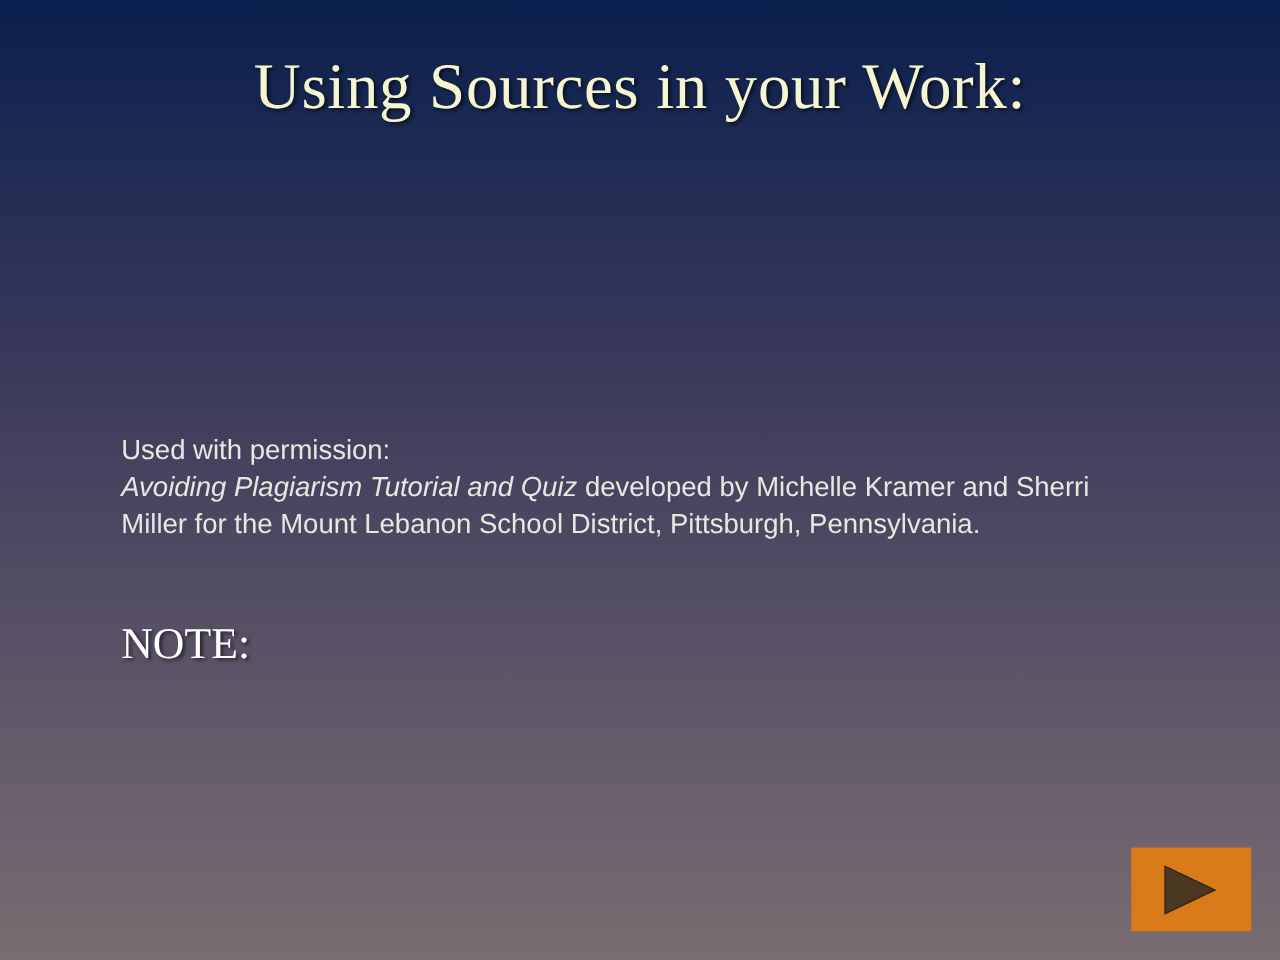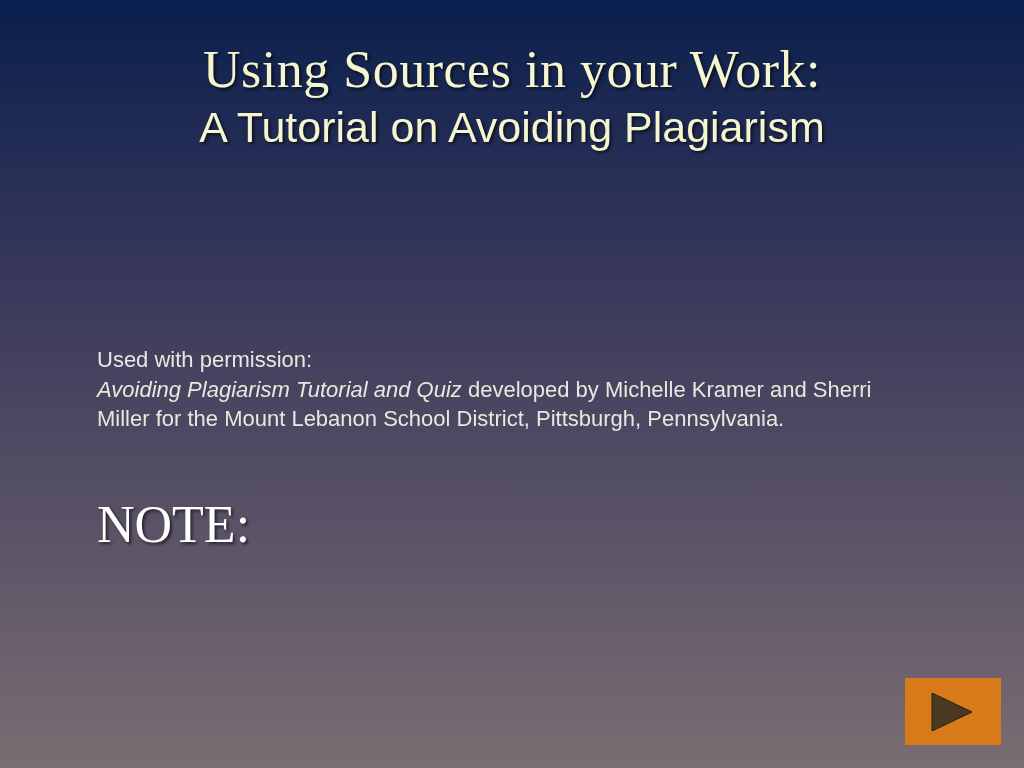--- a/index.html
+++ b/index.html
@@ -51,21 +51,21 @@
       font-style: italic;
     }
     .note-block {
       position: absolute;
       top: 495px;
       left: 97px;
       width: 830px;
     }
     .note-label {
       font-family: "Times New Roman", Georgia, serif;
-      font-size: 52px;
+      font-size: 35px;
       color: #ffffff;
       text-shadow: 2px 2px 3px rgba(0,0,0,0.6);
     }
     .note-text {
       font-family: "Times New Roman", Georgia, serif;
       font-size: 40px;
       color: #ffffff;
       text-shadow: 2px 2px 3px rgba(0,0,0,0.6);
       text-align: center;
       margin-top: 6px;
@@ -85,21 +85,20 @@
     }
     .next-button svg {
       display: block;
     }
   </style>
 </head>
 <body>
 
 <div class="title-container">
   <div class="title-main">Using Sources in your Work:</div>
-  <div class="title-sub">A Tutorial on Avoiding Plagiarism</div>
 </div>
 
 <div class="permission-block">
   <span>Used with permission:</span><br>
   <span class="permission-italic">Avoiding  Plagiarism Tutorial and Quiz</span><span> developed by Michelle Kramer and Sherri Miller for the  Mount Lebanon School District,  Pittsburgh, Pennsylvania.</span>
 </div>
 
 <div class="note-block">
   <div class="note-label">NOTE:</div>
 </div>

